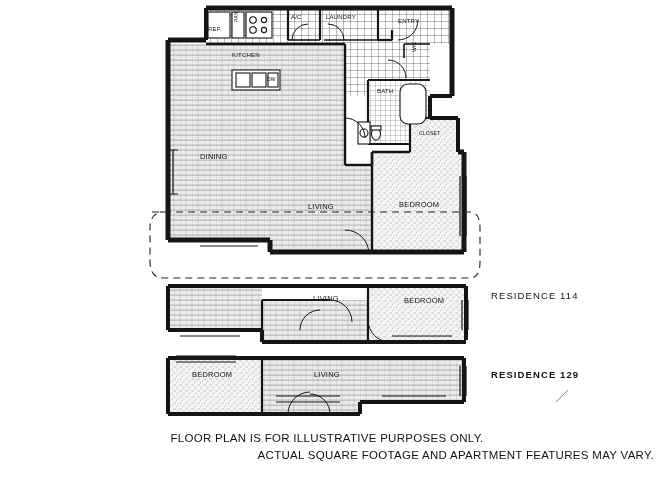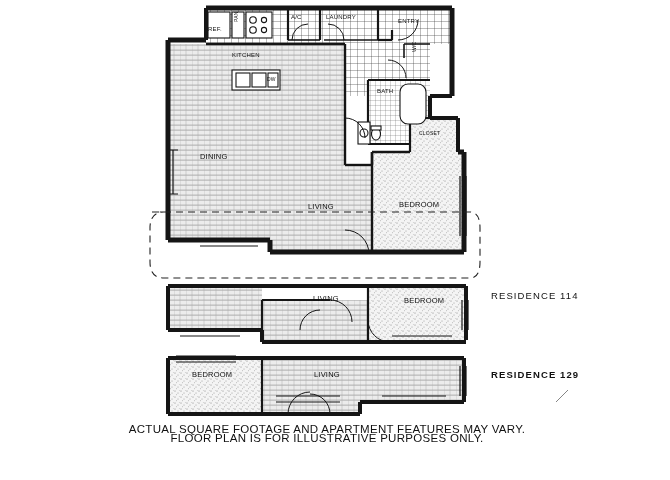--- a/index.html
+++ b/index.html
@@ -244,13 +244,13 @@
 <div class="lbl rm" style="left:313px;top:294px;">LIVING</div>
 <div class="lbl rm" style="left:404px;top:296px;">BEDROOM</div>
 
 <div class="lbl rm" style="left:192px;top:370px;">BEDROOM</div>
 <div class="lbl rm" style="left:314px;top:370px;">LIVING</div>
 
 <div class="lbl res" style="left:491px;top:290px;text-align:right;">RESIDENCE 114</div>
 <div class="lbl res" style="left:491px;top:369px;font-weight:bold;">RESIDENCE 129</div>
 
 <div class="foot" style="top:432px;">FLOOR PLAN IS FOR ILLUSTRATIVE PURPOSES ONLY.</div>
-<div class="foot" style="top:423px;">ACTUAL SQUARE FOOTAGE AND APARTMENT FEATURES MAY VARY.</div>
+<div class="foot" style="top:449px;text-align:right;">ACTUAL SQUARE FOOTAGE AND APARTMENT FEATURES MAY VARY.</div>
 
 </body></html>

